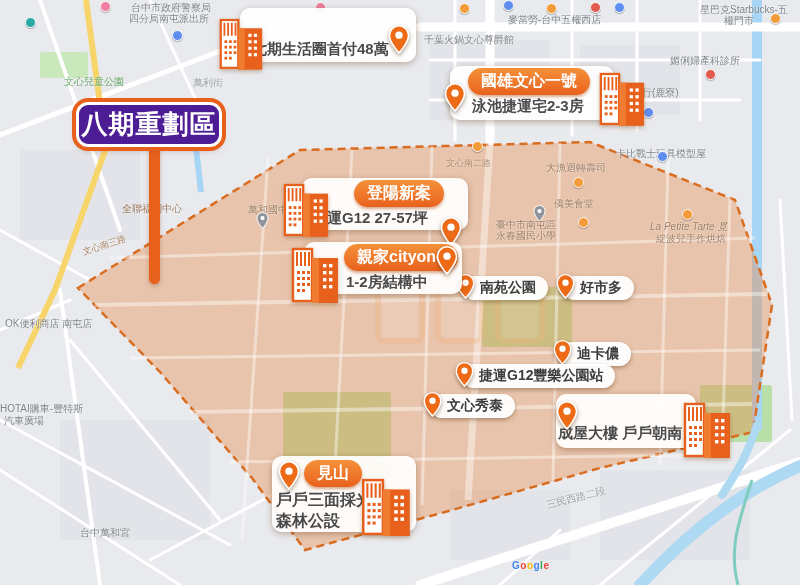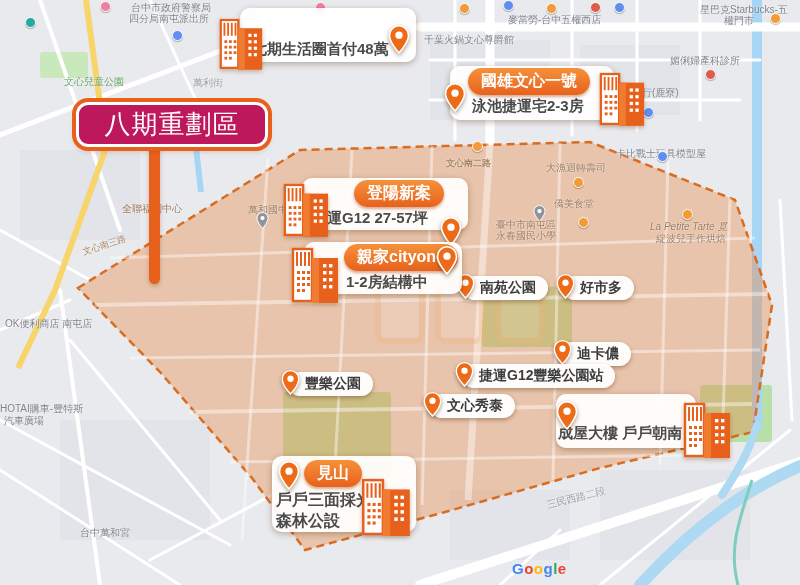--- a/index.html
+++ b/index.html
@@ -8,38 +8,38 @@
   .stage *{box-sizing:border-box;}
   svg.maplayer{position:absolute;left:0;top:0;}
   
   .mlabel{position:absolute;font-size:10px;line-height:11px;color:#7e8388;white-space:nowrap;text-shadow:0 0 2px #fff;}
   .zonename{color:#9c7a5e;}
   .parkname{color:#63a361;}
   .roadname{color:#9aa0a6;font-size:10px;}
   .streetname{color:#a8825f;font-size:9px;}
   .dot{position:absolute;width:11px;height:11px;border-radius:50%;border:1.5px solid #fff;box-shadow:0 1px 1px rgba(0,0,0,.25);}
   
-  .banner{position:absolute;left:76px;top:102px;width:192px;height:45px;background:#be185d;border:3px solid #fff;outline:4px solid #e8611c;border-radius:12px;display:flex;align-items:center;justify-content:center;color:#fff;font-size:26px;font-weight:normal;letter-spacing:1px;z-index:30;box-shadow:0 3px 6px rgba(120,50,0,.35);}
+  .banner{position:absolute;left:76px;top:102px;width:146px;height:45px;background:#4c1d95;border:3px solid #fff;outline:4px solid #e8611c;border-radius:12px;display:flex;align-items:center;justify-content:center;color:#fff;font-size:26px;font-weight:bold;letter-spacing:1px;z-index:30;box-shadow:0 3px 6px rgba(120,50,0,.35);}
   .banner-stem{position:absolute;left:149px;top:146px;width:11px;height:138px;background:#e8611c;border-radius:0 0 6px 6px;z-index:29;box-shadow:0 2px 4px rgba(120,50,0,.3);}
   
   .card{position:absolute;z-index:20;}
   .cardbox{position:absolute;background:rgba(255,255,255,.92);border-radius:10px;box-shadow:0 2px 6px rgba(90,50,10,.35);}
   .pill{position:absolute;display:inline-block;padding:3px 13px;background:linear-gradient(#f5913a,#e8611c);border-radius:999px;color:#fff;font-size:16px;font-weight:bold;white-space:nowrap;box-shadow:0 2px 3px rgba(170,70,10,.45);z-index:3;}
   .sub{position:absolute;color:#4a4a4a;font-size:15px;font-weight:600;white-space:nowrap;z-index:3;}
   .bld{position:absolute;z-index:4;filter:drop-shadow(0 2px 2px rgba(120,60,10,.35));}
   .pin{position:absolute;z-index:5;color:#ed6a17;filter:drop-shadow(0 2px 2px rgba(70,35,0,.45));}
   .minipin{position:absolute;z-index:6;color:#8f949b;}
   
   .poi{position:absolute;background:rgba(255,255,255,.95);border-radius:999px;padding:3px 12px 3px 17px;font-size:14px;font-weight:bold;color:#3c3c3c;white-space:nowrap;box-shadow:0 2px 4px rgba(90,50,10,.4);z-index:18;}
   .poi .pin{left:-7px;top:-3px;}
   
   .wm{position:absolute;left:375px;top:278px;width:170px;height:66px;z-index:8;opacity:.55;display:flex;gap:10px;}
   .wm div{flex:1;border:6px solid rgba(242,150,60,.35);background:rgba(255,255,255,.22);border-radius:10px;}
   
-  .glogo{position:absolute;left:512px;top:560px;font-size:15px;font-weight:600;letter-spacing:.5px;z-index:15;text-align:center;}
+  .glogo{position:absolute;left:512px;top:560px;font-size:10px;font-weight:600;letter-spacing:.5px;z-index:15;text-align:center;}
   .gl-b{color:#4285F4}.gl-r{color:#EA4335}.gl-y{color:#FBBC05}.gl-g{color:#34A853}
 </style>
 </head>
 <body>
 
 <div class="stage">
 
   <svg class="maplayer" width="800" height="585" viewBox="0 0 800 585">
     <defs>
       <symbol id="sym-pin" viewBox="0 0 24 32">
@@ -140,21 +140,21 @@
   <span class="mlabel parkname" style="left:64px;top:76px;">文心兒童公園</span>
   <span class="mlabel roadname" style="left:193px;top:77px;">萬利街</span>
   <span class="mlabel" style="left:508px;top:14px;">麥當勞-台中五權西店</span>
   <span class="mlabel" style="left:700px;top:4px;">星巴克Starbucks-五</span>
   <span class="mlabel" style="left:724px;top:15px;">權門市</span>
   <span class="mlabel" style="left:424px;top:34px;">千葉火鍋文心尊爵館</span>
   <span class="mlabel" style="left:670px;top:55px;">媚俐婦產科診所</span>
   <span class="mlabel" style="left:612px;top:87px;">幸福商行(鹿寮)</span>
   <span class="mlabel" style="left:616px;top:148px;">卡比戰士玩具模型屋</span>
   <span class="mlabel zonename" style="left:546px;top:162px;">大漁迴轉壽司</span>
-  <span class="mlabel streetname" style="left:446px;top:158px;font-weight:bold;">文心南二路</span>
+  <span class="mlabel streetname" style="left:446px;top:158px;">文心南二路</span>
   <span class="mlabel zonename" style="left:554px;top:198px;">僑美食堂</span>
   <span class="mlabel zonename" style="left:496px;top:219px;">臺中市南屯區</span>
   <span class="mlabel zonename" style="left:496px;top:230px;">永春國民小學</span>
   <span class="mlabel zonename" style="left:650px;top:221px;font-style:italic;">La Petite Tarte 覓</span>
   <span class="mlabel zonename" style="left:656px;top:233px;">綻波兒手作烘焙</span>
   <span class="mlabel zonename" style="left:122px;top:203px;">全聯福利中心</span>
   <span class="mlabel zonename" style="left:248px;top:204px;">萬和國中</span>
   <span class="mlabel streetname" style="left:82px;top:240px;transform:rotate(-18deg);">文心南三路</span>
   <span class="mlabel" style="left:5px;top:318px;">OK便利商店 南屯店</span>
   <span class="mlabel" style="left:0px;top:403px;">HOTAI購車-豐特斯</span>
@@ -285,26 +285,20 @@
         <use href="#sym-pin" width="19" height="27"></use>
       </svg>
     <span>迪卡儂</span>
   </div>
   <div class="poi" style="left:462px;top:364px;">
     <svg class="pin" style="width:19px;height:27px;">
         <use href="#sym-pin" width="19" height="27"></use>
       </svg>
     <span>捷運G12豐樂公園站</span>
   </div>
-  <div class="poi" style="left:288px;top:372px;">
-    <svg class="pin" style="width:19px;height:27px;">
-        <use href="#sym-pin" width="19" height="27"></use>
-      </svg>
-    <span>豐樂公園</span>
-  </div>
   <div class="poi" style="left:430px;top:394px;">
     <svg class="pin" style="width:19px;height:27px;">
         <use href="#sym-pin" width="19" height="27"></use>
       </svg>
     <span>文心秀泰</span>
   </div>
 
   <div class="glogo">
     <span class="gl-b">G</span><span class="gl-r">o</span><span class="gl-y">o</span><span class="gl-b">g</span><span class="gl-g">l</span><span class="gl-r">e</span>
   </div>

